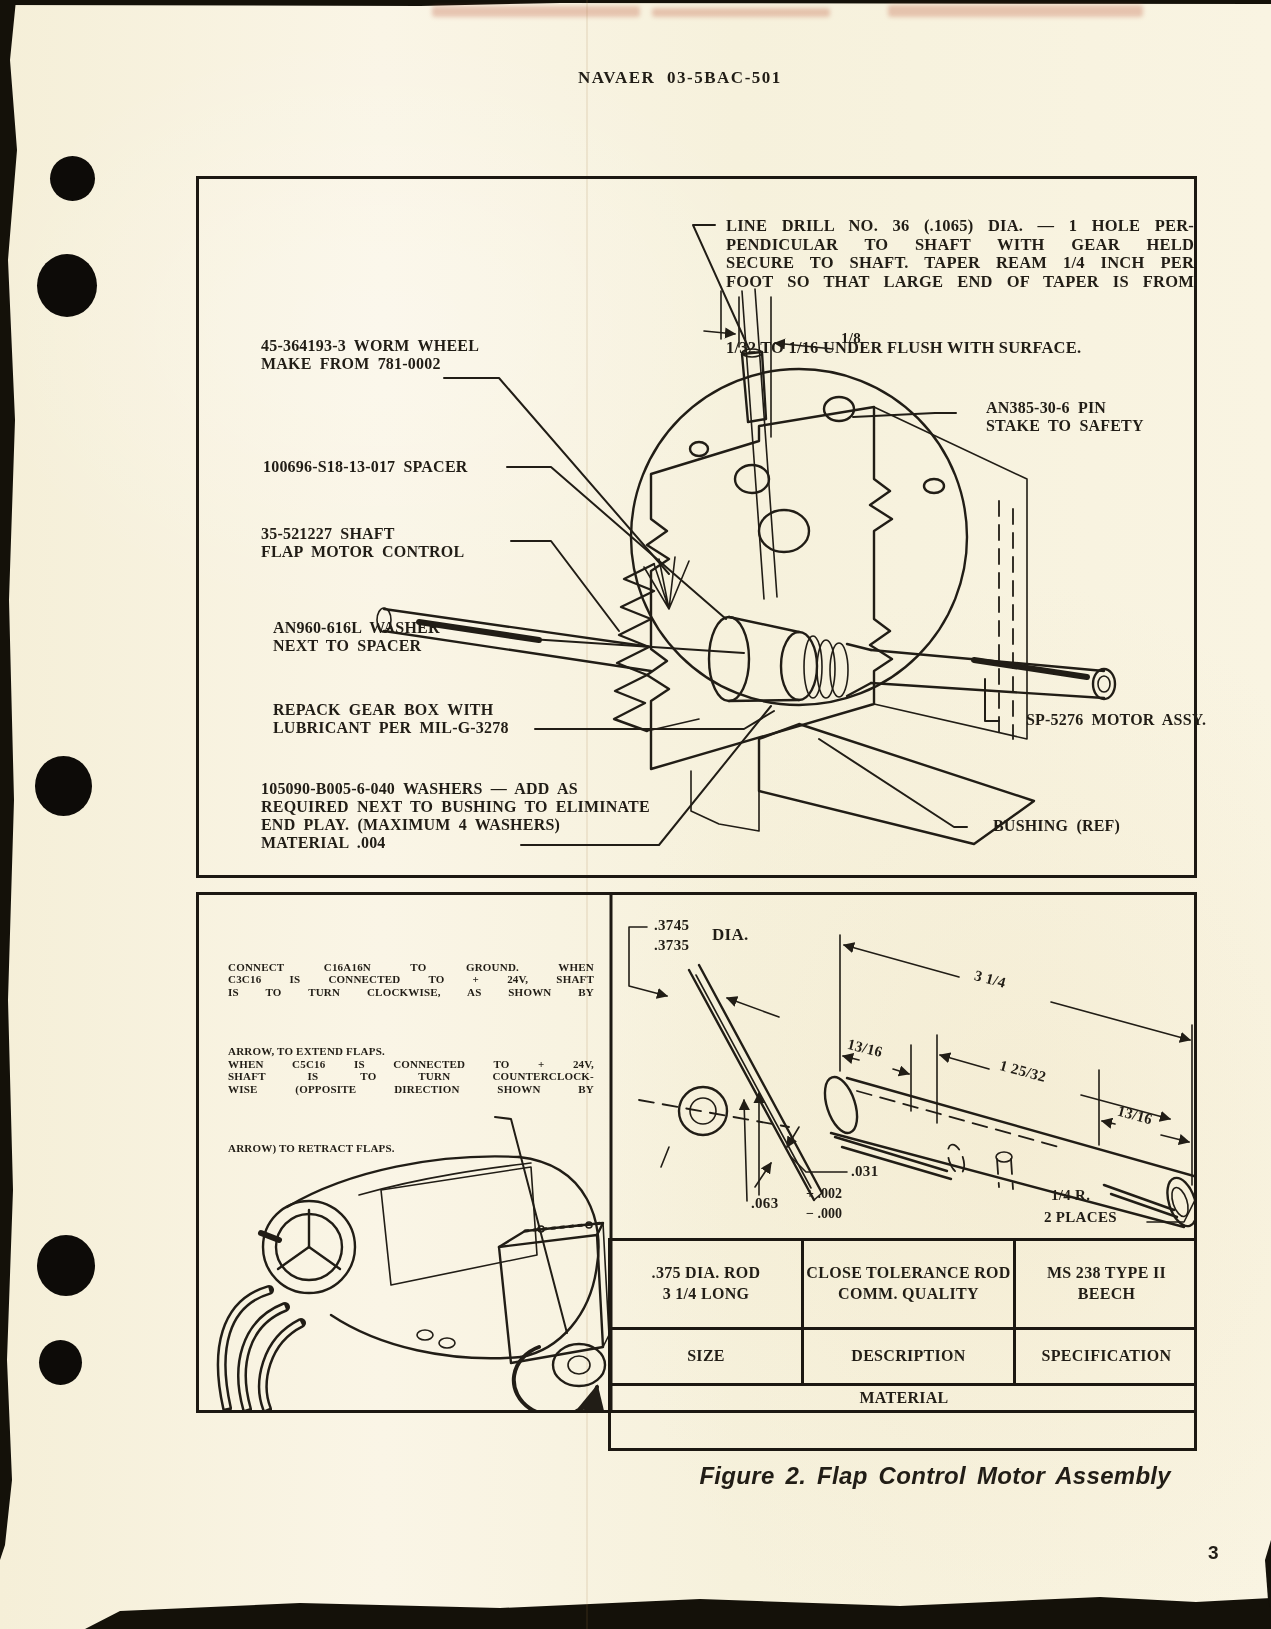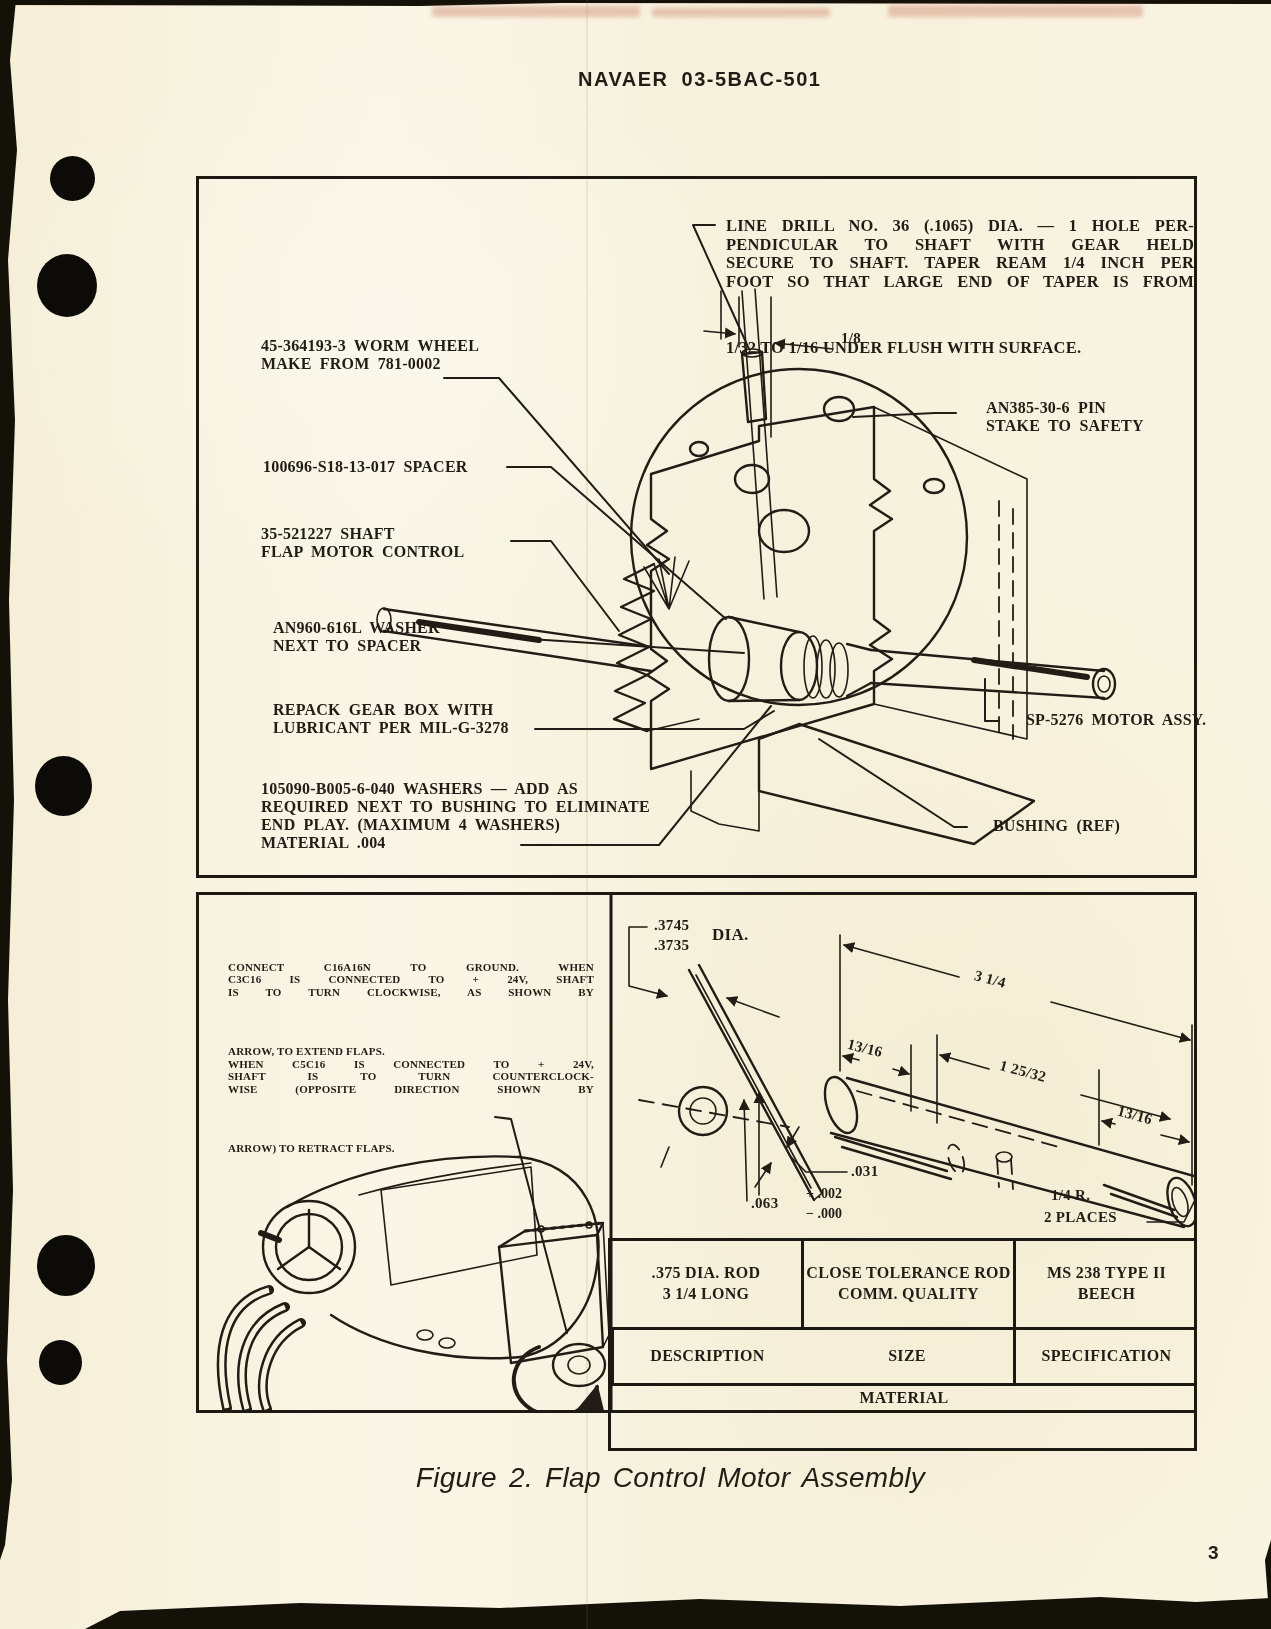--- a/index.html
+++ b/index.html
@@ -7,40 +7,40 @@
     position:relative;width:1271px;height:1629px;overflow:hidden;
     background:
       radial-gradient(ellipse 700px 500px at 30% 20%, rgba(255,255,255,0.25), rgba(255,255,255,0) 60%),
       radial-gradient(ellipse 600px 800px at 80% 70%, rgba(235,220,180,0.25), rgba(255,255,255,0) 70%),
       linear-gradient(90deg,#f5efd8,#faf5e6 30%,#f6f1dc 58%,#f9f4e2);
     font-family:"Liberation Serif", serif;
     color:#211d16;
   }
   .abs{position:absolute;}
   .doc-header{
-    font-family:Liberation Sans, sans-serif;
-    font-weight:700;font-size:20px;letter-spacing:1.5px;word-spacing:6px;white-space:nowrap;
+    font-family:Liberation Serif, serif;
+    font-weight:700;font-size:17px;letter-spacing:1.5px;word-spacing:6px;white-space:nowrap;
   }
   .figbox{border:3px solid #1c1812;background:transparent;}
   .callout{font-weight:700;font-size:16px;line-height:1.13;letter-spacing:.2px;word-spacing:4px;white-space:nowrap;margin-left:22px;}
   .note{font-weight:700;font-size:16.5px;line-height:1.13;letter-spacing:.2px;}
   .jl{text-align:justify;text-align-last:justify;}
   .jend{text-align:left;margin-top:47px;}
   .dim{font-weight:700;font-size:15px;white-space:nowrap;letter-spacing:.3px;}
   .dim-sm{font-weight:700;font-size:14px;white-space:nowrap;}
   .mat-table{box-sizing:border-box;border:3px solid #1c1812;display:grid;
     grid-template-columns:190px 212px 184px;grid-template-rows:86px 56px 27px;}
   .mat-cell{box-sizing:border-box;display:flex;flex-direction:column;align-items:center;justify-content:center;
     font-weight:700;font-size:16px;line-height:1.3;letter-spacing:.3px;text-align:center;}
   .mat-cell.bl{border-left:3px solid #1c1812;}
   .mat-cell.bt{border-top:3px solid #1c1812;}
   .mat-span{grid-column:1 / span 3;}
   .caption{
-    font-family:"Liberation Sans", sans-serif;font-weight:400;font-style:italic;
-    font-size:28px;letter-spacing:.3px;word-spacing:4px;text-align:center;
+    font-family:"Liberation Sans", sans-serif;font-weight:700;font-style:italic;
+    font-size:24px;letter-spacing:.3px;word-spacing:4px;text-align:right;
   }
   .pageno{font-family:"Liberation Sans", sans-serif;font-weight:700;font-size:19px;}
   .bleed{background:rgba(190,85,60,.30);filter:blur(2px);border-radius:3px;}
   .crease{background:rgba(160,120,70,.13);}
   .hole{background:#0d0b08;border-radius:50%;}
   svg{display:block;}
   svg .s{stroke:#211d16;fill:none;stroke-width:2.4;stroke-linecap:round;stroke-linejoin:round;}
   svg .thin{stroke-width:1.6;}
   svg .ld{stroke-width:2;}
   svg .thick{stroke-width:6;}
@@ -342,22 +342,22 @@
         <div>3 1/4 LONG</div>
       </div>
       <div class="mat-cell bl">
         <div>CLOSE TOLERANCE ROD</div>
         <div>COMM. QUALITY</div>
       </div>
       <div class="mat-cell bl">
         <div>MS 238 TYPE II</div>
         <div>BEECH</div>
       </div>
+      <div class="mat-cell bt">SIZE</div>
       <div class="mat-cell bl bt">DESCRIPTION</div>
-      <div class="mat-cell bt">SIZE</div>
       <div class="mat-cell bl bt">SPECIFICATION</div>
       <div class="mat-cell bt mat-span">MATERIAL</div>
     </div>
   </div>
 
   <div class="abs caption" style="left:170px;top:1462px;width:1001px">Figure 2. Flap Control Motor Assembly</div>
 
   <div class="abs pageno" style="left:1208px;top:1542px">3</div>
 
 </div>

